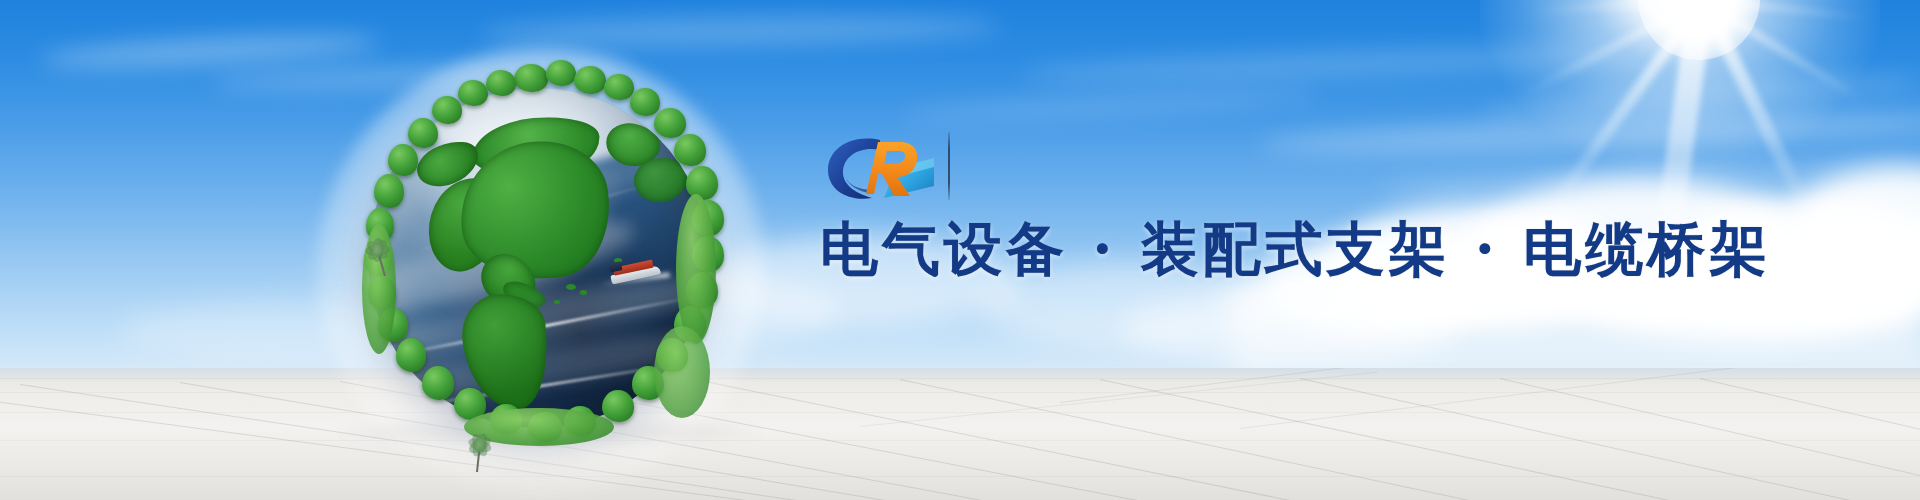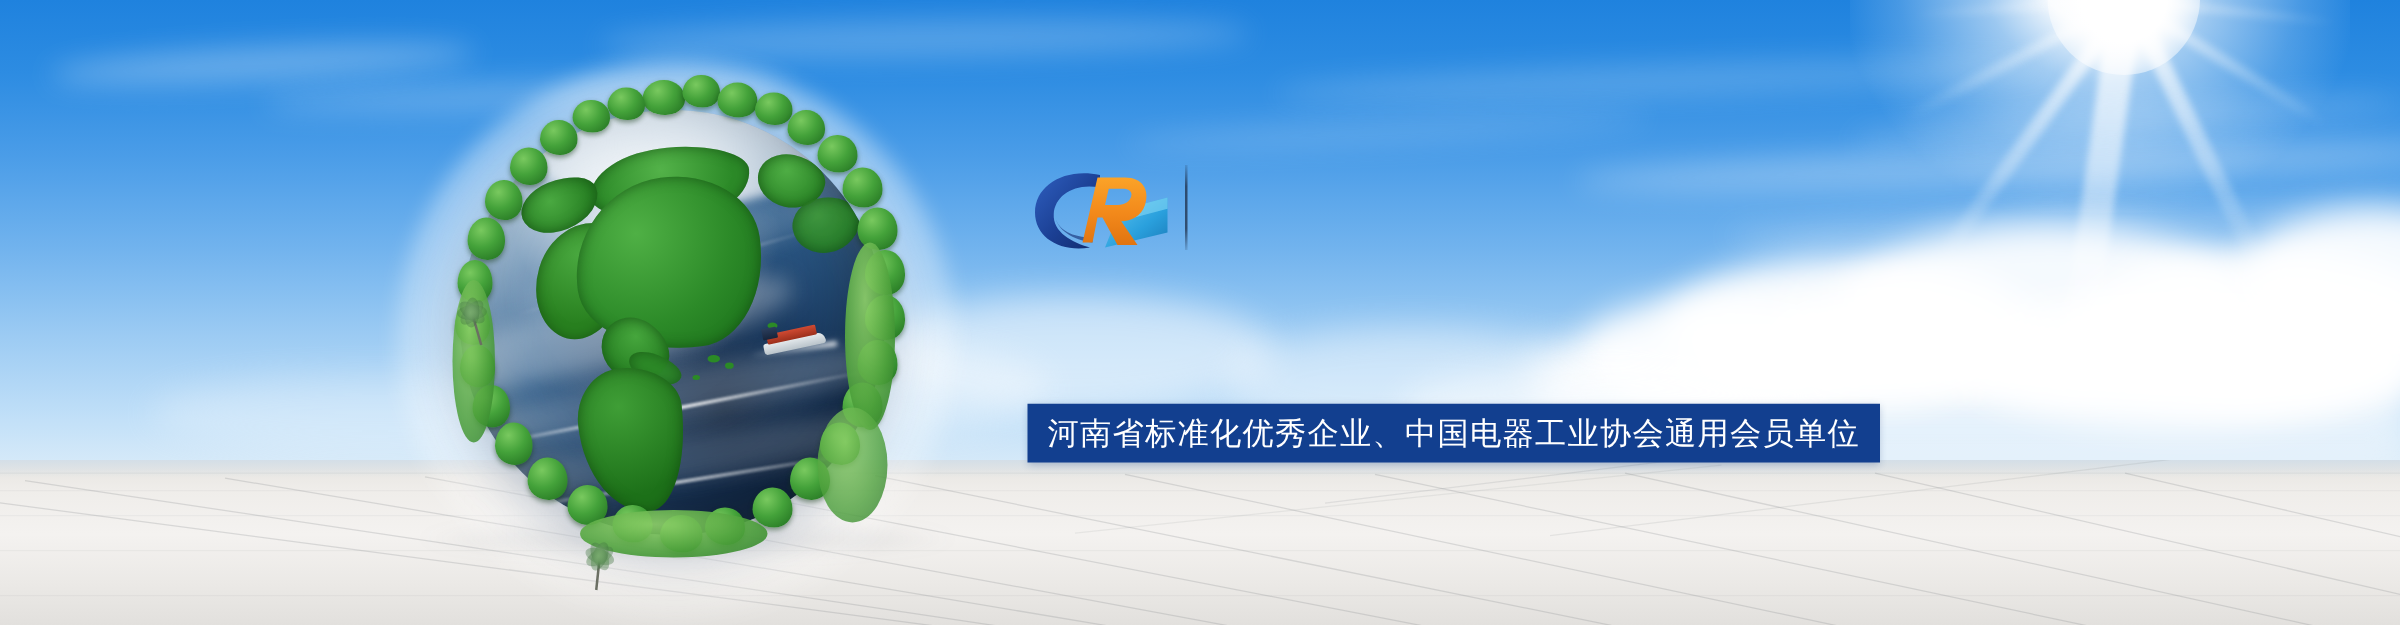--- a/index.html
+++ b/index.html
@@ -398,18 +398,16 @@
         <path d="M44 66 L56 14 L78 14 C92 14 98 24 94 36 C91 45 83 49 75 49
                  L88 68 L72 68 L60 46 L56 46 L52 66 Z
                  M62 36 L72 36 C78 36 82 33 83 29 C84 25 81 23 76 23 L65 23 Z" fill="url(#gOrange)"></path>
       </svg>
     </div>
 
     <div class="divider"></div>
 
   </div>
 
-
-  <div class="subbar">
-    <span class="subbar-text">河南省标准化优秀企业、中国电器工业协会通用会员单位</span>
-  </div>
+  <div class="slogan">电气设备 · 装配式支架 · 电缆桥架</div>
+
 
 </div>
 
 </body></html>

